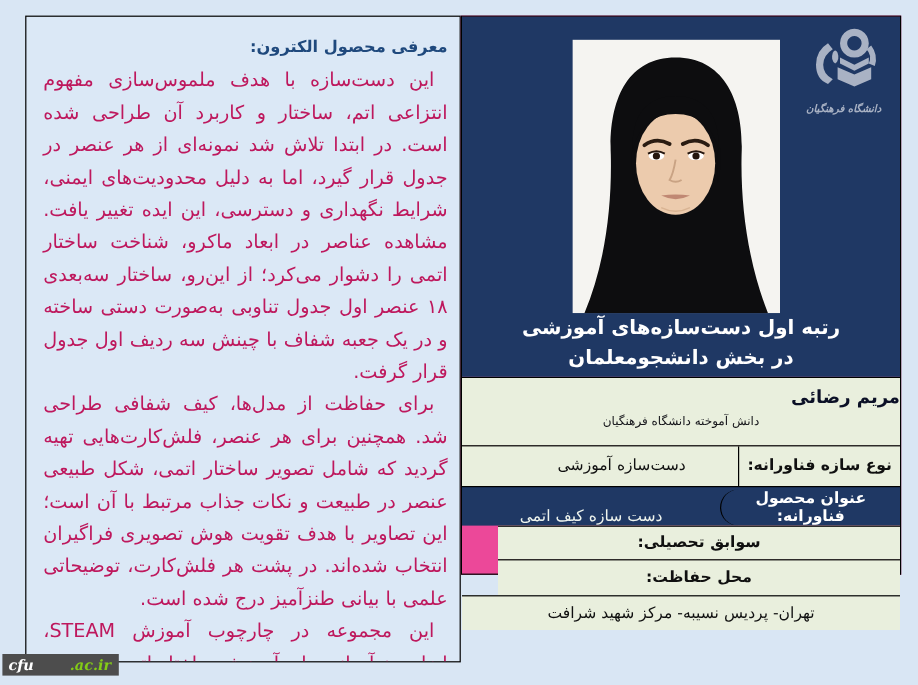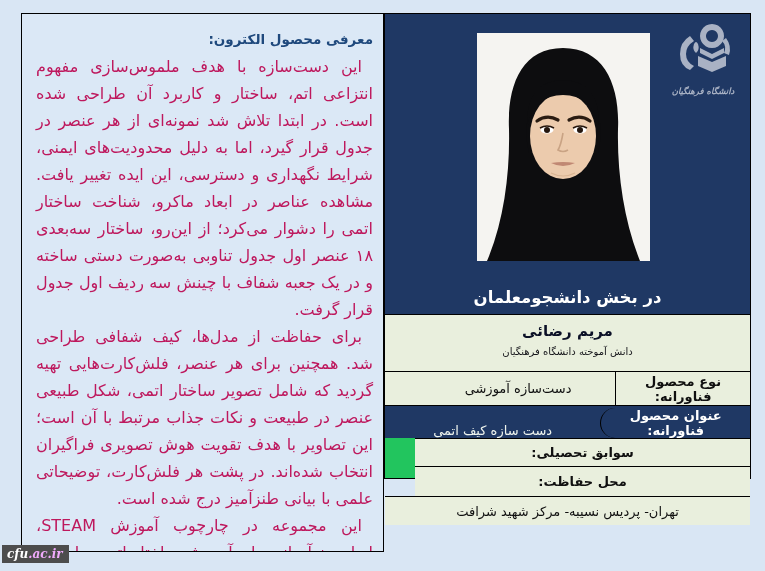--- a/index.html
+++ b/index.html
@@ -36,21 +36,21 @@
     text-align: justify;
     text-indent: 11px;
   }
 
   
   .right-col {
     position: absolute;
     left: 384px; top: 13px;
     width: 367px; height: 466px;
     border: 1px solid #000;
-    background: #22c55e;
+    background: #ec4899;
     display: flex;
     flex-direction: column;
   }
 
   .navy-section {
     position: relative;
     height: 300px;
     background: #1f3864;
     flex: none;
   }
@@ -92,21 +92,21 @@
 
   .name-row {
     height: 57px;
     flex: none;
     background: #e9efdd;
     border-top: 1px solid #000;
     text-align: center;
     direction: rtl;
     padding-top: 5px;
   }
-  .pname { font-size: 15px; font-weight: bold; color: #0b1026; line-height: 22px; }
+  .pname { font-size: 15px; font-weight: bold; color: #0b1026; line-height: 22px; text-align: right; }
   .psub  { font-size: 10px; color: #15151a; line-height: 20px; }
 
   .trow {
     flex: none;
     display: flex;
     border-top: 1px solid #000;
     background: #e9efdd;
     direction: ltr;
     align-items: stretch;
   }
@@ -145,21 +145,21 @@
     background: #4d4d4d;
     padding: 1px 6px 0 5px;
     font-size: 12px;
     font-weight: bold;
     font-style: italic;
     font-family: "DejaVu Serif", serif;
     line-height: 16px;
     z-index: 5;
   }
   .wm-prefix { color: #ffffff; }
-  .wm-suffix { color: #f0abfc; }
+  .wm-suffix { color: #84cc16; padding-left: 30px; }
 </style>
 </head>
 <body>
 
 <div class="left-col">
   <div class="left-heading">معرفی محصول الکترون:</div>
   <p>این دست‌سازه با هدف ملموس‌سازی مفهوم انتزاعی اتم، ساختار و کاربرد آن طراحی شده است. در ابتدا تلاش شد نمونه‌ای از هر عنصر در جدول قرار گیرد، اما به دلیل محدودیت‌های ایمنی، شرایط نگهداری و دسترسی، این ایده تغییر یافت. مشاهده عناصر در ابعاد ماکرو، شناخت ساختار اتمی را دشوار می‌کرد؛ از این‌رو، ساختار سه‌بعدی ۱۸ عنصر اول جدول تناوبی به‌صورت دستی ساخته و در یک جعبه شفاف با چینش سه ردیف اول جدول قرار گرفت.</p>
   <p>برای حفاظت از مدل‌ها، کیف شفافی طراحی شد. همچنین برای هر عنصر، فلش‌کارت‌هایی تهیه گردید که شامل تصویر ساختار اتمی، شکل طبیعی عنصر در طبیعت و نکات جذاب مرتبط با آن است؛ این تصاویر با هدف تقویت هوش تصویری فراگیران انتخاب شده‌اند. در پشت هر فلش‌کارت، توضیحاتی علمی با بیانی طنزآمیز درج شده است.</p>
   <p>این مجموعه در چارچوب آموزش STEAM، ابزاری نوآورانه برای آموزش ساختار اتم، مدل بور، شناخت عناصر، ترکیب و دادوستد الکترون‌هاست. یکی از کاربردهای مهم آن، استفاده در ارزشیابی مفهومی به شیوه‌ای نوین و تعاملی است.</p>
 </div>
@@ -211,32 +211,33 @@
           <path d="M26,34 L40,40 L54,34 L54,44 L40,50 L26,44 Z M40,43 L40,48"></path>
           <path d="M28,26 L40,32 L52,26 L52,31 L40,37 L28,31 Z"></path>
 
           <path d="M54,16 Q60,24 57,33 L52,31 Q55,24 50,19 Z"></path>
         </g>
       </svg>
       <div class="logo-text">دانشگاه فرهنگیان</div>
     </div>
 
     <div class="award">
+      <div>رتبه اول دست‌سازه‌های آموزشی</div>
       <div>در بخش دانشجومعلمان</div>
     </div>
   </div>
 
   <div class="name-row">
     <div class="pname">مریم رضائی</div>
     <div class="psub">دانش آموخته دانشگاه فرهنگیان</div>
   </div>
 
   <div class="trow h34">
     <div class="cell value">دست‌سازه آموزشی</div>
-    <div class="cell label">نوع محصول فناورانه:</div>
+    <div class="cell label">نوع سازه فناورانه:</div>
   </div>
 
   <div class="trow h33 navy">
     <div class="cell value">دست سازه کیف اتمی</div>
     <div class="cell label">عنوان محصول فناورانه:</div>
   </div>
 
   <div class="trow h28 full bold">سوابق تحصیلی:</div>
 
 

